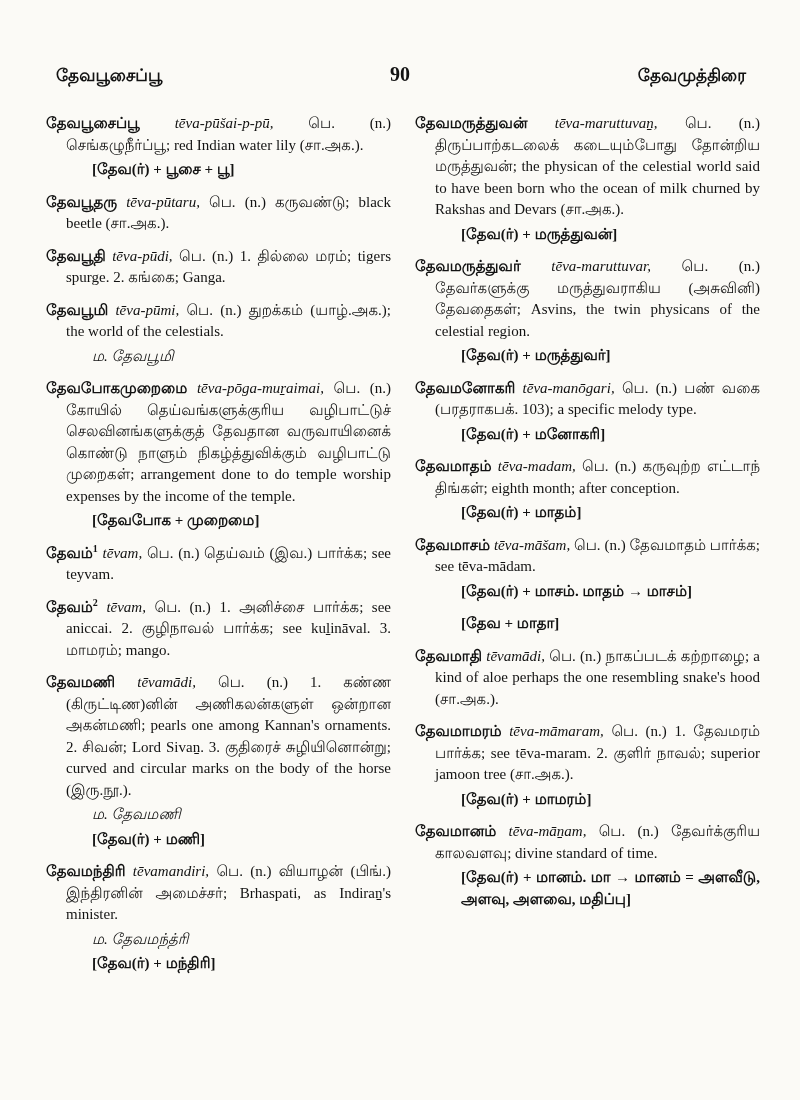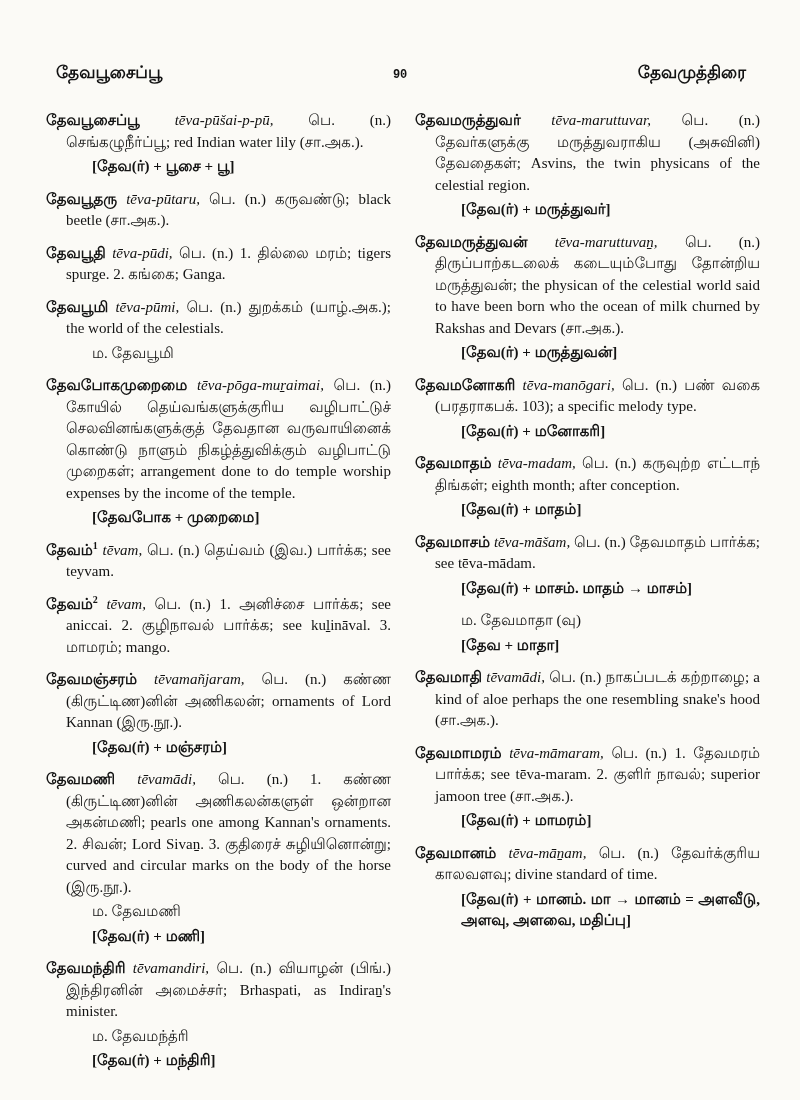--- a/index.html
+++ b/index.html
@@ -18,21 +18,21 @@
   }
   header.runhead{
     display:flex;
     align-items:baseline;
     justify-content:space-between;
     font-weight:bold;
     font-size:17px;
     padding:6px 14px 0 10px;
     margin-bottom:26px;
   }
-  .runhead .pageno{font-size:12px;font-family:Liberation Mono, monospace;}
+  .runhead .pageno{font-size:20px;}
   .columns{
     display:flex;
     gap:24px;
   }
   .col{
     width:347px;
     font-size:15px;
     line-height:21.5px;
     text-align:justify;
   }
@@ -41,20 +41,21 @@
     margin:0;
     padding-left:20px;
     text-indent:-20px;
   }
   .hw{font-weight:bold;}
   sup.hnum{font-weight:bold;font-size:10px;line-height:0;}
   .tr{font-style:italic;}
   .cog{
     margin:3px 0 0 0;
     padding-left:46px;
+    font-style:italic;
   }
   .etym{
     margin:3px 0 0 0;
     padding-left:46px;
     font-weight:bold;
   }
 </style>
 </head>
 <body>
 
@@ -86,57 +87,52 @@
           <p class="def"><span class="hw">தேவபோகமுறைமை</span> <span class="tr">tēva-pōga-muṟaimai,</span> <span class="body-text">பெ. (n.) கோயில் தெய்வங்களுக்குரிய வழிபாட்டுச் செலவினங்களுக்குத் தேவதான வருவாயினைக் கொண்டு நாளும் நிகழ்த்துவிக்கும் வழிபாட்டு முறைகள்; arrangement done to do temple worship expenses by the income of the temple.</span></p>
           <p class="etym">[தேவபோக + முறைமை]</p>
         </div>
         <div class="entry">
           <p class="def"><span class="hw">தேவம்</span><sup class="hnum">1</sup> <span class="tr">tēvam,</span> <span class="body-text">பெ. (n.) தெய்வம் (இவ.) பார்க்க; see teyvam.</span></p>
         </div>
         <div class="entry">
           <p class="def"><span class="hw">தேவம்</span><sup class="hnum">2</sup> <span class="tr">tēvam,</span> <span class="body-text">பெ. (n.) 1. அனிச்சை பார்க்க; see aniccai. 2. குழிநாவல் பார்க்க; see kuḻināval. 3. மாமரம்; mango.</span></p>
         </div>
         <div class="entry">
-          <p class="def"><span class="hw">தேவமஞ்சரம்</span> <span class="tr">tēvamañjaram,</span> <span class="body-text">பெ. (n.) கண்ண (கிருட்டிண)னின் அணிகலன்; ornaments of Lord Kannan (இரு.நூ.).</span></p>
-          <p class="etym">[தேவ(ர்) + மஞ்சரம்]</p>
-        </div>
-        <div class="entry">
           <p class="def"><span class="hw">தேவமணி</span> <span class="tr">tēvamādi,</span> <span class="body-text">பெ. (n.) 1. கண்ண (கிருட்டிண)னின் அணிகலன்களுள் ஒன்றான அகன்மணி; pearls one among Kannan's ornaments. 2. சிவன்; Lord Sivaṉ. 3. குதிரைச் சுழியினொன்று; curved and circular marks on the body of the horse (இரு.நூ.).</span></p>
           <p class="cog">ம. தேவமணி</p>
           <p class="etym">[தேவ(ர்) + மணி]</p>
         </div>
         <div class="entry">
           <p class="def"><span class="hw">தேவமந்திரி</span> <span class="tr">tēvamandiri,</span> <span class="body-text">பெ. (n.) வியாழன் (பிங்.) இந்திரனின் அமைச்சர்; Brhaspati, as Indiraṉ's minister.</span></p>
           <p class="cog">ம. தேவமந்த்ரி</p>
           <p class="etym">[தேவ(ர்) + மந்திரி]</p>
         </div>
       </section>
     <section class="col" id="col-right">
         <div class="entry">
+          <p class="def"><span class="hw">தேவமருத்துவன்</span> <span class="tr">tēva-maruttuvaṉ,</span> <span class="body-text">பெ. (n.) திருப்பாற்கடலைக் கடையும்போது தோன்றிய மருத்துவன்; the physican of the celestial world said to have been born who the ocean of milk churned by Rakshas and Devars (சா.அக.).</span></p>
+          <p class="etym">[தேவ(ர்) + மருத்துவன்]</p>
+        </div>
+        <div class="entry">
           <p class="def"><span class="hw">தேவமருத்துவர்</span> <span class="tr">tēva-maruttuvar,</span> <span class="body-text">பெ. (n.) தேவர்களுக்கு மருத்துவராகிய (அசுவினி) தேவதைகள்; Asvins, the twin physicans of the celestial region.</span></p>
           <p class="etym">[தேவ(ர்) + மருத்துவர்]</p>
-        </div>
-        <div class="entry">
-          <p class="def"><span class="hw">தேவமருத்துவன்</span> <span class="tr">tēva-maruttuvaṉ,</span> <span class="body-text">பெ. (n.) திருப்பாற்கடலைக் கடையும்போது தோன்றிய மருத்துவன்; the physican of the celestial world said to have been born who the ocean of milk churned by Rakshas and Devars (சா.அக.).</span></p>
-          <p class="etym">[தேவ(ர்) + மருத்துவன்]</p>
         </div>
         <div class="entry">
           <p class="def"><span class="hw">தேவமனோகரி</span> <span class="tr">tēva-manōgari,</span> <span class="body-text">பெ. (n.) பண் வகை (பரதராகபக். 103); a specific melody type.</span></p>
           <p class="etym">[தேவ(ர்) + மனோகரி]</p>
         </div>
         <div class="entry">
           <p class="def"><span class="hw">தேவமாதம்</span> <span class="tr">tēva-madam,</span> <span class="body-text">பெ. (n.) கருவுற்ற எட்டாந் திங்கள்; eighth month; after conception.</span></p>
           <p class="etym">[தேவ(ர்) + மாதம்]</p>
         </div>
         <div class="entry">
           <p class="def"><span class="hw">தேவமாசம்</span> <span class="tr">tēva-māšam,</span> <span class="body-text">பெ. (n.) தேவமாதம் பார்க்க; see tēva-mādam.</span></p>
           <p class="etym">[தேவ(ர்) + மாசம். மாதம் → மாசம்]</p>
         </div>
         <div class="entry">
-          <p class="cog">ம. தேவமாதா (வு)</p>
           <p class="etym">[தேவ + மாதா]</p>
         </div>
         <div class="entry">
           <p class="def"><span class="hw">தேவமாதி</span> <span class="tr">tēvamādi,</span> <span class="body-text">பெ. (n.) நாகப்படக் கற்றாழை; a kind of aloe perhaps the one resembling snake's hood (சா.அக.).</span></p>
         </div>
         <div class="entry">
           <p class="def"><span class="hw">தேவமாமரம்</span> <span class="tr">tēva-māmaram,</span> <span class="body-text">பெ. (n.) 1. தேவமரம் பார்க்க; see tēva-maram. 2. குளிர் நாவல்; superior jamoon tree (சா.அக.).</span></p>
           <p class="etym">[தேவ(ர்) + மாமரம்]</p>
         </div>
         <div class="entry">

